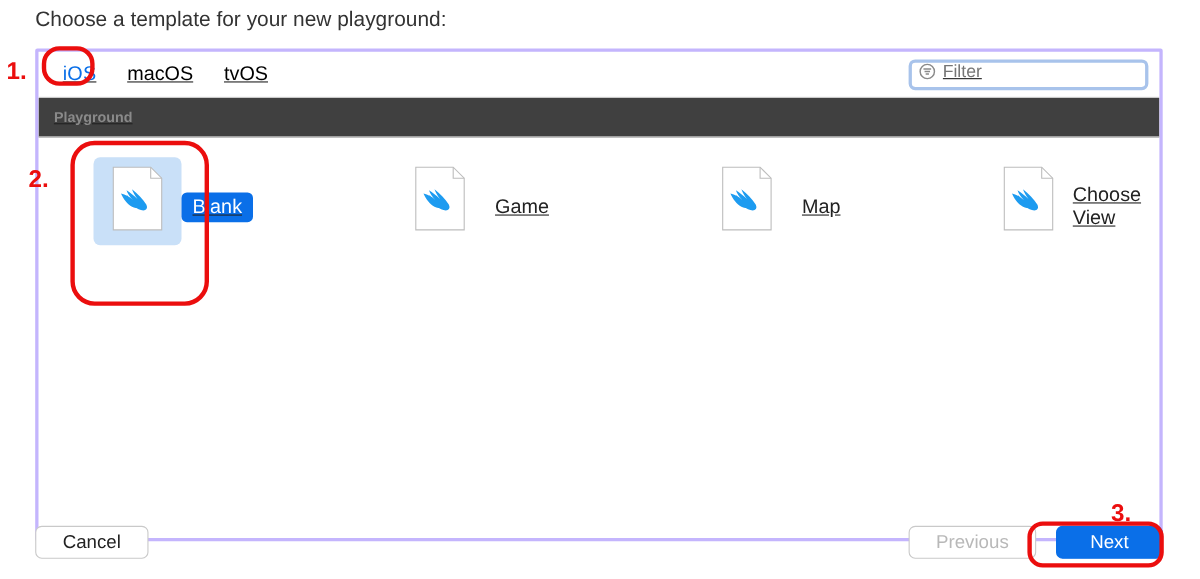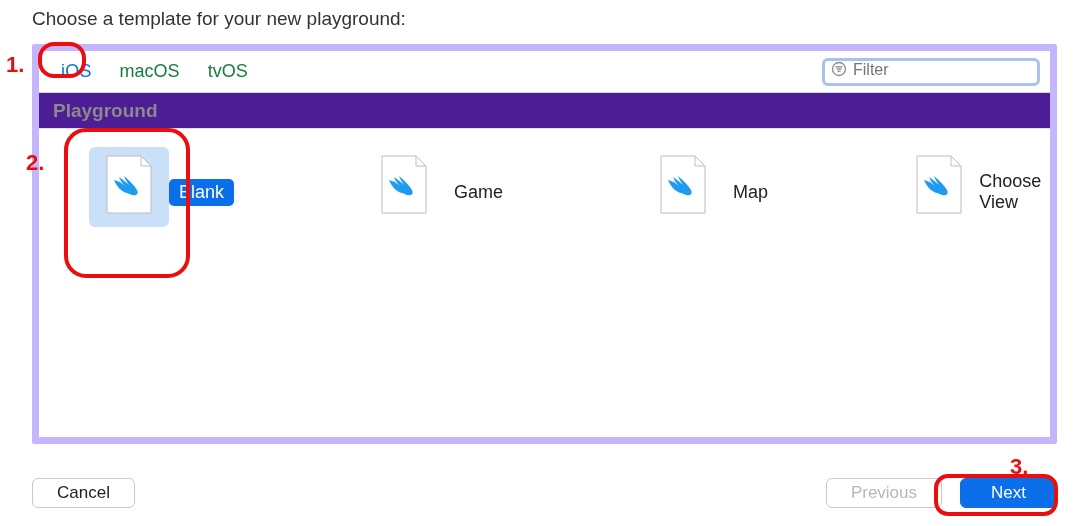--- a/index.html
+++ b/index.html
@@ -17,37 +17,38 @@
     top: 8px;
     left: 32px;
     font-size: 19px;
     color: #333;
   }
   .panel {
     position: absolute;
     top: 44px;
     left: 32px;
     width: 1025px;
-    height: 400px;
-    border: 7px solid #c4b5fd;
+    height: 448px;
+    border: 3px solid #c4b5fd;
     border-radius: 2px;
     background: #fff;
     overflow: hidden;
+    text-decoration: underline;
   }
   .tabbar {
     height: 42px;
     border-bottom: 1px solid #d8d8d8;
     display: flex;
     align-items: center;
     padding: 0 10px;
   }
   .tab {
     padding: 4px 12px;
     font-size: 18px;
-    color: #15803d;
+    color: #000000;
     cursor: default;
     margin-right: 4px;
   }
   .tab.active { color: #0a6fe8; font-weight: 500; letter-spacing: 0.2px; }
   .tabbar-spacer { flex: 1; }
   .filter-field {
     width: 218px;
     height: 28px;
     border: 3px solid #a8c3eb;
     border-radius: 6px;
@@ -65,26 +66,26 @@
   .filter-input {
     border: none;
     outline: none;
     font-size: 16px;
     color: #888;
     width: 100%;
     background: transparent;
   }
   .section-header {
     height: 36px;
-    background: #4c1d95;
+    background: #404040;
     border-bottom: 1px solid #e1e1e1;
     display: flex;
     align-items: center;
     padding: 0 14px;
-    font-size: 19px;
+    font-size: 13px;
     color: #8a8a8a;
     font-weight: 600;
   }
   .template-grid {
     display: flex;
     gap: 130px;
     padding: 18px 50px;
   }
   .template {
     display: flex;

